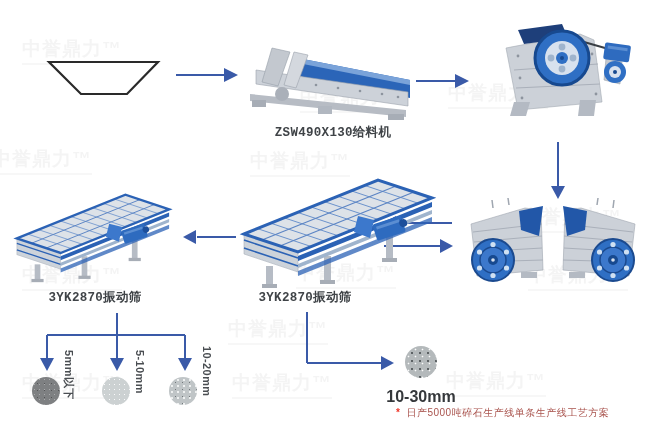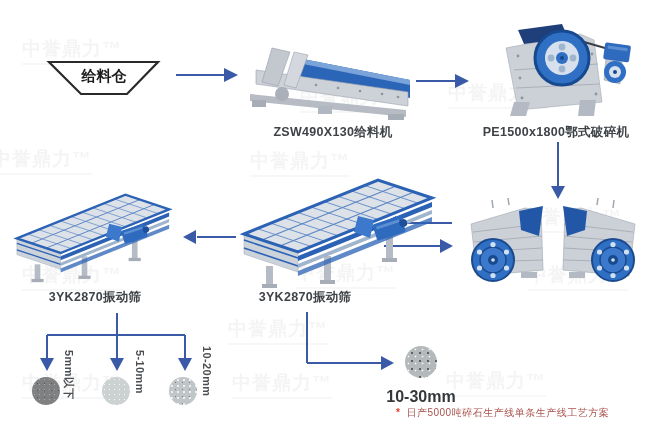--- a/index.html
+++ b/index.html
@@ -11,21 +11,21 @@
   .wm{
     position:absolute;font-weight:bold;font-size:19px;letter-spacing:1px;
     color:rgba(95,98,105,0.07);white-space:nowrap;
     border-bottom:2px solid rgba(95,98,105,0.05);padding-bottom:1px;
     pointer-events:none;user-select:none;
   }
   
   .abs{position:absolute;}
   .flow-label{
     position:absolute;text-align:center;font-weight:bold;font-size:12.5px;
-    color:#3f4347;letter-spacing:0.3px;white-space:nowrap;
+    color:#3f4347;letter-spacing:0.3px;white-space:nowrap;font-family:Liberation Mono, monospace;
   }
   .bin-label{
     position:absolute;text-align:center;font-weight:bold;font-size:15px;color:#1c1c1c;
   }
   .vlabel{
     position:absolute;font-size:11px;color:#4a4e52;font-weight:bold;white-space:nowrap;
     transform:rotate(90deg);transform-origin:0 0;letter-spacing:0.4px;
   }
   .hlabel{
     position:absolute;text-align:center;font-size:16px;color:#35383b;font-weight:bold;
@@ -115,21 +115,20 @@
 
       <line x1="307" y1="312" x2="307" y2="363"></line>
       <line x1="307" y1="363" x2="382" y2="363"></line>
         <polygon points="381,356 381,370 394,363" stroke="none"></polygon>
     </g>
   </svg>
 
   <svg class="abs" style="left:45px;top:58px" width="118" height="42" viewBox="0 0 118 42">
     <polygon points="4,4 113,4 82,36 36,36" fill="#ffffff" stroke="#2a2a2a" stroke-width="2.2"></polygon>
   </svg>
-  <div class="bin-label" style="left:45px;top:67px;width:118px">给料仓</div>
 
   <svg class="abs" style="left:238px;top:42px" width="190" height="82" viewBox="0 0 190 82">
     <polygon points="12,52 168,68 168,75 12,59" fill="#b7bcc4"></polygon>
     <polygon points="60,16 172,38 172,56 60,34" fill="#2b65b8"></polygon>
     <polygon points="60,16 172,38 172,43 60,21" fill="#7aa3d9"></polygon>
     <polygon points="18,28 170,50 170,64 18,42" fill="#cdd2d9" stroke="#9aa1ab" stroke-width="0.6"></polygon>
     <g fill="#8d949e">
       <circle cx="34" cy="36" r="1.3"></circle>
         <circle cx="56" cy="39" r="1.3"></circle>
         <circle cx="78" cy="43" r="1.3"></circle>
@@ -175,21 +174,20 @@
     <polygon points="26,88 42,88 38,102 22,102" fill="#b4bac3"></polygon>
     <polygon points="92,86 108,86 106,102 90,102" fill="#b4bac3"></polygon>
     <g fill="#8d949e">
       <circle cx="30" cy="42" r="1.4"></circle>
         <circle cx="32" cy="64" r="1.4"></circle>
         <circle cx="34" cy="84" r="1.4"></circle>
       <circle cx="104" cy="40" r="1.4"></circle>
         <circle cx="108" cy="80" r="1.4"></circle>
     </g>
   </svg>
-  <div class="flow-label" style="left:470px;top:124px;width:172px">PE1500x1800鄂式破碎机</div>
 
   <svg class="abs" style="left:463px;top:198px" width="180" height="96" viewBox="0 0 180 96">
     <g id="icu">
       <polygon points="8,26 62,10 78,12 80,72 14,78" fill="#ccd1d8" stroke="#9fa6b0" stroke-width="0.6"></polygon>
       <g stroke="#aab0ba" stroke-width="1">
         <line x1="10" y1="34" x2="79" y2="26"></line>
           <line x1="11" y1="44" x2="79" y2="38"></line>
         <line x1="12" y1="54" x2="79" y2="50"></line>
           <line x1="13" y1="64" x2="80" y2="62"></line>
       </g>

